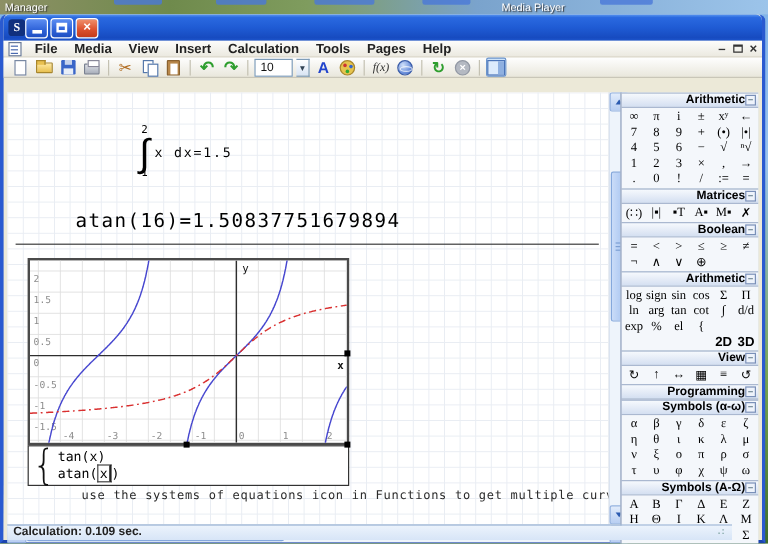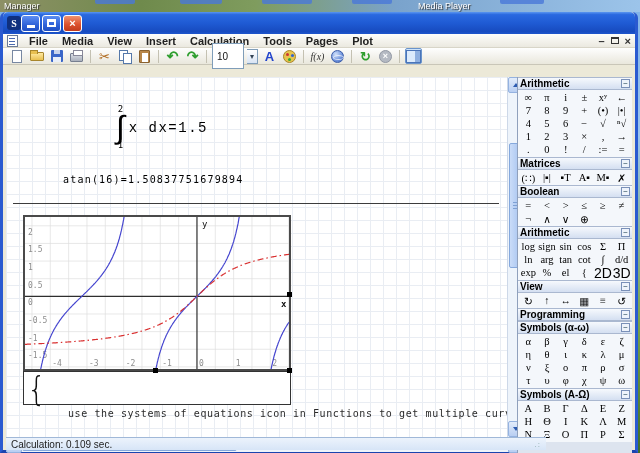--- a/index.html
+++ b/index.html
@@ -56,21 +56,21 @@
   .i-print { width:13px; height:9px; background:linear-gradient(180deg,#dcdfe6,#aab0bc); border:1px solid #777f90;
     border-radius:1px; position:relative; margin-top:3px; }
   .i-print::before { content:""; position:absolute; left:2px; top:-4px; width:8px; height:4px; background:#fff; border:1px solid #889; }
   .glyph-cut { color:#b06a1e; font-size:13px; }
   .i-copy { width:12px; height:12px; position:relative; }
   .i-copy::before,.i-copy::after { content:""; position:absolute; width:7px; height:9px; background:#fff; border:1px solid #5578aa; }
   .i-copy::before { left:0; top:0; } .i-copy::after { left:4px; top:3px; }
   .i-paste { width:11px; height:13px; background:#b8874a; border:1px solid #8a6230; border-radius:1px; position:relative; }
   .i-paste::after { content:""; position:absolute; left:2px; top:2px; width:6px; height:9px; background:#fff; }
   .glyph-undo { color:#2e9e2e; font-size:14px; font-weight:bold; }
-  .fontsize-box { width:32px; height:26px; background:#fff; border:1px solid #7f9db9; font-size:10px;
+  .fontsize-box { width:32px; height:15px; background:#fff; border:1px solid #7f9db9; font-size:10px;
     display:inline-flex; align-items:center; padding-left:4px; color:#111; }
   .fs-drop { width:11px; height:15px; display:inline-flex; align-items:center; justify-content:center;
     font-size:8px; color:#345; border:1px solid #7f9db9; border-left:none; background:linear-gradient(180deg,#fff,#d8e4f4); }
   .glyph-A { color:#2244cc; font-size:13px; font-weight:bold; }
   .i-palette { width:13px; height:13px; border-radius:50%; background:#e6c44e; border:1px solid #a8862c; position:relative; }
   .i-palette::before { content:""; position:absolute; left:2px; top:2px; width:3px; height:3px; border-radius:50%;
     background:#c33; box-shadow:5px 1px 0 #36c, 2px 5px 0 #3a3; }
   .glyph-fx { font-style:italic; font-size:10px; color:#333; font-family:"Liberation Serif",serif; }
   .i-globe { width:13px; height:13px; border-radius:50%; border:1px solid #3a5ca8;
     background:radial-gradient(circle at 35% 30%,#cfe0fa,#6e92dc 60%,#4a6ec0); position:relative; }
@@ -87,23 +87,23 @@
   .mainrow { position:absolute; left:3px; top:65px; width:632px; height:360px; display:flex; }
   .canvas { position:relative; width:501px; height:360px; background:#fff; overflow:hidden;
     background-image:linear-gradient(#e9edf3 1px, transparent 1px),linear-gradient(90deg,#e9edf3 1px, transparent 1px);
     background-size:13px 13px; }
   .mono { font-family:"DejaVu Sans Mono", monospace; }
 
   .integral-block { position:absolute; left:110px; top:28px; display:flex; align-items:center; color:#000; }
   .int-col { display:flex; flex-direction:column; align-items:center; line-height:1; }
   .int-bound { font-size:9px; }
   .int-sign { font-size:32px; font-weight:200; line-height:.85; font-family:"DejaVu Sans",sans-serif; }
-  .int-body { font-size:14px; letter-spacing:1.5px; margin-left:4px;font-family:Liberation Mono, monospace; }
-
-  .atan-line { position:absolute; left:57px; top:97px; font-size:10px; letter-spacing:1.2px; color:#000; }
+  .int-body { font-size:11px; letter-spacing:1.5px; margin-left:4px; }
+
+  .atan-line { position:absolute; left:57px; top:97px; font-size:16px; letter-spacing:1.2px; color:#000; }
   .page-line { position:absolute; left:7px; top:126px; width:486px; height:1px; background:#3c3c3c; }
 
   .plot-box { position:absolute; left:17px; top:138px; width:268px; height:156px;
     border:2px solid #4a4a4a; background:#fff; }
   .legend-box { position:absolute; left:17px; top:294px; width:268px; height:34px;
     border:1px solid #333; background:#fff; display:flex; align-items:center; padding-left:3px; }
   .legend-brace { font-size:30px; font-weight:300; transform:scaleY(1.15); font-family:"DejaVu Sans",sans-serif; color:#111; }
   .legend-lines { margin-left:2px; font-size:11px; line-height:14px; color:#000; }
   .sel-x { border:1px solid #444; padding:0 1px; border-right:2px solid #222; }
   .handle { position:absolute; width:5px; height:5px; background:#000; }
@@ -128,35 +128,35 @@
   .hscroll { position:absolute; left:3px; top:425px; width:518px; height:15px; background:#eef4fb;
     border-top:1px solid #cdd8e8; display:flex; }
   .sb-btn.h { height:15px; }
   .h-thumb { position:relative; margin:1px 0 1px 16px; width:215px; border-radius:2px;
     background:linear-gradient(180deg,#cadcf8,#a4c2f0); border:1px solid #85a8dc; }
   .h-thumb::after { content:""; position:absolute; top:4px; left:103px; height:6px; width:1px; background:#7da0d4;
     box-shadow:3px 0 0 #7da0d4, 6px 0 0 #7da0d4; }
 
   
   .sidepanel { width:115px; height:376px; position:absolute; right:3px; top:65px; background:#dde4ef;
-    border-left:1px solid #8fa0bc; font-size:10px; overflow:hidden; }
+    border-left:1px solid #8fa0bc; font-size:10px; overflow:hidden;text-align:right; }
   .sect-header { height:13px; background:linear-gradient(180deg,#f6f9fd,#d4dff1); border-top:1px solid #aab8d0;
     border-bottom:1px solid #aab8d0; display:flex; align-items:center; padding:0 2px; }
   .sect-title { font-weight:bold; font-size:10px; color:#000; flex:1; }
   .collapse-btn { width:9px; height:9px; border:1px solid #7a90b8; background:#eef3fb; display:flex;
     align-items:center; justify-content:center; font-size:8px; line-height:7px; color:#245; }
   .sect-body { display:grid; background:#f4f7fb; padding:1px 1px; }
   .pal-btn { height:13px; display:flex; align-items:center; justify-content:center;
     font-family:"Liberation Serif", serif; font-size:10.5px; color:#000; white-space:nowrap; }
-  .pal-btn.bold { font-weight:normal; font-family:"Liberation Sans",sans-serif; font-size:14px; }
-
-  
-  .statusbar { position:absolute; left:3px; bottom:0; width:540px; height:13px;
+  .pal-btn.bold { font-weight:bold; font-family:"Liberation Sans",sans-serif; font-size:11px;margin-top:12px; }
+
+  
+  .statusbar { position:absolute; left:3px; bottom:0; width:604px; height:13px;
     background:linear-gradient(180deg,#ecf3fc,#d7e5f7); border-top:1px solid #a0b8d8;
-    font-size:10px; color:#222; display:flex; align-items:center; padding:0 5px; }
+    font-size:10px; color:#222; display:flex; padding:0 5px;font-weight:bold; }
   .grip { margin-left:auto; color:#8aa; font-size:8px; letter-spacing:1px; }
 </style>
 </head>
 <body>
 
 <div class="desktop-strip">
   <div class="frag" style="left:95px;width:40px"></div>
   <div class="frag" style="left:180px;width:42px"></div>
   <div class="frag" style="left:262px;width:50px"></div>
   <div class="frag" style="left:352px;width:40px"></div>
@@ -182,21 +182,21 @@
 
   <div class="menubar">
     <span class="mdi-doc"></span>
     <span class="menu-item">File</span>
     <span class="menu-item">Media</span>
     <span class="menu-item">View</span>
     <span class="menu-item">Insert</span>
     <span class="menu-item">Calculation</span>
     <span class="menu-item">Tools</span>
     <span class="menu-item">Pages</span>
-    <span class="menu-item">Plot</span>
+    <span class="menu-item">Help</span>
     <span class="mdi-ctl">
       <span>–</span>
       <span class="mdi-restore"></span>
       <span>×</span>
     </span>
   </div>
 
   <div class="toolbar">
     <span class="ti">
         <span class="i-new"></span>
@@ -301,20 +301,24 @@
             <text x="3" y="123.61716937354987" fill="#8c8c8c" font-size="8" font-family="DejaVu Sans Mono, monospace">-1</text>
             <text x="3" y="141.2505800464037" fill="#8c8c8c" font-size="8" font-family="DejaVu Sans Mono, monospace">-1.5</text>
             <text x="176.96666666666667" y="10" fill="#111" font-size="9" font-family="DejaVu Sans Mono, monospace">y</text>
             <text x="256" y="90.35034802784222" fill="#111" font-size="9" font-family="DejaVu Sans Mono, monospace" font-weight="bold">x</text>
             <path d="M12.3 173.5L12.8 170.2L13.2 167.0L13.6 164.1L14.1 161.3L14.5 158.7L15.0 156.2L15.4 153.8L15.8 151.5L16.3 149.4L16.7 147.4L17.2 145.4L17.6 143.5L18.0 141.8L18.5 140.0L18.9 138.4L19.4 136.8L19.8 135.3L20.2 133.8L20.7 132.4L21.1 131.1L21.6 129.8L22.0 128.5L22.4 127.3L22.9 126.1L23.3 124.9L23.8 123.8L24.2 122.7L24.6 121.7L25.1 120.7L25.5 119.7L26.0 118.7L26.4 117.8L26.8 116.9L27.3 116.0L27.7 115.1L28.2 114.3L28.6 113.4L29.0 112.6L29.5 111.8L29.9 111.1L30.4 110.3L30.8 109.6L31.2 108.8L31.7 108.1L32.1 107.4L32.6 106.7L33.0 106.1L33.4 105.4L33.9 104.8L34.3 104.1L34.8 103.5L35.2 102.9L35.6 102.3L36.1 101.7L36.5 101.1L37.0 100.5L37.4 99.9L37.8 99.4L38.3 98.8L38.7 98.3L39.2 97.7L39.6 97.2L40.0 96.7L40.5 96.1L40.9 95.6L41.4 95.1L41.8 94.6L42.2 94.1L42.7 93.6L43.1 93.1L43.6 92.6L44.0 92.2L44.4 91.7L44.9 91.2L45.3 90.7L45.8 90.3L46.2 89.8L46.6 89.4L47.1 88.9L47.5 88.4L48.0 88.0L48.4 87.5L48.8 87.1L49.3 86.7L49.7 86.2L50.2 85.8L50.6 85.3L51.0 84.9L51.5 84.5L51.9 84.0L52.4 83.6L52.8 83.2L53.2 82.8L53.7 82.3L54.1 81.9L54.6 81.5L55.0 81.1L55.4 80.6L55.9 80.2L56.3 79.8L56.8 79.4L57.2 78.9L57.6 78.5L58.1 78.1L58.5 77.7L59.0 77.2L59.4 76.8L59.8 76.4L60.3 76.0L60.7 75.5L61.2 75.1L61.6 74.7L62.0 74.3L62.5 73.8L62.9 73.4L63.4 72.9L63.8 72.5L64.2 72.1L64.7 71.6L65.1 71.2L65.6 70.7L66.0 70.3L66.4 69.8L66.9 69.4L67.3 68.9L67.8 68.5L68.2 68.0L68.6 67.5L69.1 67.0L69.5 66.6L70.0 66.1L70.4 65.6L70.8 65.1L71.3 64.6L71.7 64.1L72.2 63.6L72.6 63.1L73.0 62.6L73.5 62.1L73.9 61.5L74.4 61.0L74.8 60.5L75.2 59.9L75.7 59.4L76.1 58.8L76.6 58.2L77.0 57.7L77.4 57.1L77.9 56.5L78.3 55.9L78.8 55.2L79.2 54.6L79.6 54.0L80.1 53.3L80.5 52.7L81.0 52.0L81.4 51.3L81.8 50.6L82.3 49.9L82.7 49.2L83.2 48.4L83.6 47.7L84.0 46.9L84.5 46.1L84.9 45.3L85.4 44.5L85.8 43.6L86.2 42.8L86.7 41.9L87.1 41.0L87.6 40.0L88.0 39.1L88.4 38.1L88.9 37.1L89.3 36.0L89.8 34.9L90.2 33.8L90.6 32.7L91.1 31.5L91.5 30.3L92.0 29.0L92.4 27.7L92.8 26.4L93.3 25.0L93.7 23.5L94.2 22.0L94.6 20.4L95.0 18.8L95.5 17.1L95.9 15.3L96.4 13.4L96.8 11.5L97.2 9.4L97.7 7.3L98.1 5.1L98.6 2.7L99.0 0.2L99.4 -2.4L99.9 -5.2L100.3 -8.1L100.8 -11.3L101.2 -14.6M127.6 172.8L128.0 169.5L128.5 166.4L128.9 163.5L129.4 160.8L129.8 158.2L130.2 155.7L130.7 153.3L131.1 151.1L131.6 149.0L132.0 147.0L132.4 145.0L132.9 143.2L133.3 141.4L133.8 139.7L134.2 138.1L134.6 136.5L135.1 135.0L135.5 133.6L136.0 132.2L136.4 130.8L136.8 129.5L137.3 128.3L137.7 127.0L138.2 125.9L138.6 124.7L139.0 123.6L139.5 122.5L139.9 121.5L140.4 120.5L140.8 119.5L141.2 118.5L141.7 117.6L142.1 116.7L142.6 115.8L143.0 114.9L143.4 114.1L143.9 113.3L144.3 112.5L144.8 111.7L145.2 110.9L145.6 110.2L146.1 109.4L146.5 108.7L147.0 108.0L147.4 107.3L147.8 106.6L148.3 105.9L148.7 105.3L149.2 104.6L149.6 104.0L150.0 103.4L150.5 102.8L150.9 102.2L151.4 101.6L151.8 101.0L152.2 100.4L152.7 99.8L153.1 99.3L153.6 98.7L154.0 98.2L154.4 97.6L154.9 97.1L155.3 96.6L155.8 96.0L156.2 95.5L156.6 95.0L157.1 94.5L157.5 94.0L158.0 93.5L158.4 93.0L158.8 92.5L159.3 92.1L159.7 91.6L160.2 91.1L160.6 90.6L161.0 90.2L161.5 89.7L161.9 89.3L162.4 88.8L162.8 88.4L163.2 87.9L163.7 87.5L164.1 87.0L164.6 86.6L165.0 86.1L165.4 85.7L165.9 85.3L166.3 84.8L166.8 84.4L167.2 84.0L167.6 83.5L168.1 83.1L168.5 82.7L169.0 82.2L169.4 81.8L169.8 81.4L170.3 81.0L170.7 80.5L171.2 80.1L171.6 79.7L172.0 79.3L172.5 78.9L172.9 78.4L173.4 78.0L173.8 77.6L174.2 77.2L174.7 76.7L175.1 76.3L175.6 75.9L176.0 75.5L176.4 75.0L176.9 74.6L177.3 74.2L177.8 73.7L178.2 73.3L178.6 72.9L179.1 72.4L179.5 72.0L180.0 71.5L180.4 71.1L180.8 70.6L181.3 70.2L181.7 69.7L182.2 69.3L182.6 68.8L183.0 68.4L183.5 67.9L183.9 67.4L184.4 67.0L184.8 66.5L185.2 66.0L185.7 65.5L186.1 65.0L186.6 64.5L187.0 64.0L187.4 63.5L187.9 63.0L188.3 62.5L188.8 62.0L189.2 61.4L189.6 60.9L190.1 60.4L190.5 59.8L191.0 59.3L191.4 58.7L191.8 58.1L192.3 57.5L192.7 56.9L193.2 56.3L193.6 55.7L194.0 55.1L194.5 54.5L194.9 53.9L195.4 53.2L195.8 52.5L196.2 51.9L196.7 51.2L197.1 50.5L197.6 49.8L198.0 49.0L198.4 48.3L198.9 47.5L199.3 46.8L199.8 46.0L200.2 45.2L200.6 44.3L201.1 43.5L201.5 42.6L202.0 41.7L202.4 40.8L202.8 39.8L203.3 38.9L203.7 37.9L204.2 36.9L204.6 35.8L205.0 34.7L205.5 33.6L205.9 32.5L206.4 31.3L206.8 30.0L207.2 28.8L207.7 27.4L208.1 26.1L208.6 24.7L209.0 23.2L209.4 21.7L209.9 20.1L210.3 18.4L210.8 16.7L211.2 14.9L211.6 13.0L212.1 11.1L212.5 9.0L213.0 6.9L213.4 4.6L213.8 2.2L214.3 -0.3L214.7 -3.0L215.2 -5.8L215.6 -8.7L216.0 -11.9L216.5 -15.3M242.9 172.1L243.3 168.9L243.8 165.8L244.2 162.9L244.6 160.2L245.1 157.6L245.5 155.2L246.0 152.9L246.4 150.7L246.8 148.6L247.3 146.6L247.7 144.6L248.2 142.8L248.6 141.1L249.0 139.4L249.5 137.8L249.9 136.2L250.4 134.7L250.8 133.3L251.2 131.9L251.7 130.5L252.1 129.3L252.6 128.0L253.0 126.8L253.4 125.6L253.9 124.5L254.3 123.4L254.8 122.3L255.2 121.3L255.6 120.3L256.1 119.3L256.5 118.3L257.0 117.4L257.4 116.5L257.8 115.6L258.3 114.8L258.7 113.9L259.2 113.1L259.6 112.3L260.0 111.5L260.5 110.8L260.9 110.0L261.4 109.3L261.8 108.6L262.2 107.8L262.7 107.2L263.1 106.5L263.6 105.8L264.0 105.2" fill="none" stroke="#4646cf" stroke-width="1.2"></path>
             <path d="M0.0 127.3L0.4 127.3L0.9 127.3L1.3 127.3L1.8 127.3L2.2 127.2L2.6 127.2L3.1 127.2L3.5 127.2L4.0 127.2L4.4 127.2L4.8 127.1L5.3 127.1L5.7 127.1L6.2 127.1L6.6 127.1L7.0 127.0L7.5 127.0L7.9 127.0L8.4 127.0L8.8 127.0L9.2 126.9L9.7 126.9L10.1 126.9L10.6 126.9L11.0 126.8L11.4 126.8L11.9 126.8L12.3 126.8L12.8 126.8L13.2 126.7L13.6 126.7L14.1 126.7L14.5 126.7L15.0 126.7L15.4 126.6L15.8 126.6L16.3 126.6L16.7 126.6L17.2 126.5L17.6 126.5L18.0 126.5L18.5 126.5L18.9 126.5L19.4 126.4L19.8 126.4L20.2 126.4L20.7 126.4L21.1 126.3L21.6 126.3L22.0 126.3L22.4 126.3L22.9 126.2L23.3 126.2L23.8 126.2L24.2 126.2L24.6 126.1L25.1 126.1L25.5 126.1L26.0 126.1L26.4 126.0L26.8 126.0L27.3 126.0L27.7 126.0L28.2 125.9L28.6 125.9L29.0 125.9L29.5 125.9L29.9 125.8L30.4 125.8L30.8 125.8L31.2 125.8L31.7 125.7L32.1 125.7L32.6 125.7L33.0 125.6L33.4 125.6L33.9 125.6L34.3 125.6L34.8 125.5L35.2 125.5L35.6 125.5L36.1 125.5L36.5 125.4L37.0 125.4L37.4 125.4L37.8 125.3L38.3 125.3L38.7 125.3L39.2 125.2L39.6 125.2L40.0 125.2L40.5 125.2L40.9 125.1L41.4 125.1L41.8 125.1L42.2 125.0L42.7 125.0L43.1 125.0L43.6 124.9L44.0 124.9L44.4 124.9L44.9 124.8L45.3 124.8L45.8 124.8L46.2 124.7L46.6 124.7L47.1 124.7L47.5 124.6L48.0 124.6L48.4 124.6L48.8 124.5L49.3 124.5L49.7 124.5L50.2 124.4L50.6 124.4L51.0 124.4L51.5 124.3L51.9 124.3L52.4 124.3L52.8 124.2L53.2 124.2L53.7 124.1L54.1 124.1L54.6 124.1L55.0 124.0L55.4 124.0L55.9 124.0L56.3 123.9L56.8 123.9L57.2 123.8L57.6 123.8L58.1 123.8L58.5 123.7L59.0 123.7L59.4 123.6L59.8 123.6L60.3 123.6L60.7 123.5L61.2 123.5L61.6 123.4L62.0 123.4L62.5 123.4L62.9 123.3L63.4 123.3L63.8 123.2L64.2 123.2L64.7 123.1L65.1 123.1L65.6 123.0L66.0 123.0L66.4 123.0L66.9 122.9L67.3 122.9L67.8 122.8L68.2 122.8L68.6 122.7L69.1 122.7L69.5 122.6L70.0 122.6L70.4 122.5L70.8 122.5L71.3 122.4L71.7 122.4L72.2 122.3L72.6 122.3L73.0 122.2L73.5 122.2L73.9 122.1L74.4 122.1L74.8 122.0L75.2 122.0L75.7 121.9L76.1 121.9L76.6 121.8L77.0 121.8L77.4 121.7L77.9 121.6L78.3 121.6L78.8 121.5L79.2 121.5L79.6 121.4L80.1 121.4L80.5 121.3L81.0 121.2L81.4 121.2L81.8 121.1L82.3 121.1L82.7 121.0L83.2 120.9L83.6 120.9L84.0 120.8L84.5 120.8L84.9 120.7L85.4 120.6L85.8 120.6L86.2 120.5L86.7 120.4L87.1 120.4L87.6 120.3L88.0 120.2L88.4 120.2L88.9 120.1L89.3 120.0L89.8 120.0L90.2 119.9L90.6 119.8L91.1 119.7L91.5 119.7L92.0 119.6L92.4 119.5L92.8 119.4L93.3 119.4L93.7 119.3L94.2 119.2L94.6 119.1L95.0 119.1L95.5 119.0L95.9 118.9L96.4 118.8L96.8 118.7L97.2 118.7L97.7 118.6L98.1 118.5L98.6 118.4L99.0 118.3L99.4 118.2L99.9 118.2L100.3 118.1L100.8 118.0L101.2 117.9L101.6 117.8L102.1 117.7L102.5 117.6L103.0 117.5L103.4 117.4L103.8 117.3L104.3 117.2L104.7 117.1L105.2 117.0L105.6 116.9L106.0 116.8L106.5 116.7L106.9 116.6L107.4 116.5L107.8 116.4L108.2 116.3L108.7 116.2L109.1 116.1L109.6 116.0L110.0 115.9L110.4 115.8L110.9 115.7L111.3 115.6L111.8 115.5L112.2 115.3L112.6 115.2L113.1 115.1L113.5 115.0L114.0 114.9L114.4 114.7L114.8 114.6L115.3 114.5L115.7 114.4L116.2 114.2L116.6 114.1L117.0 114.0L117.5 113.9L117.9 113.7L118.4 113.6L118.8 113.5L119.2 113.3L119.7 113.2L120.1 113.0L120.6 112.9L121.0 112.8L121.4 112.6L121.9 112.5L122.3 112.3L122.8 112.2L123.2 112.0L123.6 111.9L124.1 111.7L124.5 111.5L125.0 111.4L125.4 111.2L125.8 111.1L126.3 110.9L126.7 110.7L127.2 110.6L127.6 110.4L128.0 110.2L128.5 110.0L128.9 109.9L129.4 109.7L129.8 109.5L130.2 109.3L130.7 109.1L131.1 108.9L131.6 108.8L132.0 108.6L132.4 108.4L132.9 108.2L133.3 108.0L133.8 107.8L134.2 107.6L134.6 107.4L135.1 107.2L135.5 106.9L136.0 106.7L136.4 106.5L136.8 106.3L137.3 106.1L137.7 105.8L138.2 105.6L138.6 105.4L139.0 105.2L139.5 104.9L139.9 104.7L140.4 104.4L140.8 104.2L141.2 103.9L141.7 103.7L142.1 103.4L142.6 103.2L143.0 102.9L143.4 102.7L143.9 102.4L144.3 102.1L144.8 101.9L145.2 101.6L145.6 101.3L146.1 101.0L146.5 100.7L147.0 100.5L147.4 100.2L147.8 99.9L148.3 99.6L148.7 99.3L149.2 99.0L149.6 98.7L150.0 98.4L150.5 98.0L150.9 97.7L151.4 97.4L151.8 97.1L152.2 96.8L152.7 96.4L153.1 96.1L153.6 95.8L154.0 95.4L154.4 95.1L154.9 94.7L155.3 94.4L155.8 94.0L156.2 93.7L156.6 93.3L157.1 93.0L157.5 92.6L158.0 92.2L158.4 91.8L158.8 91.5L159.3 91.1L159.7 90.7L160.2 90.3L160.6 90.0L161.0 89.6L161.5 89.2L161.9 88.8L162.4 88.4L162.8 88.0L163.2 87.6L163.7 87.2L164.1 86.8L164.6 86.4L165.0 86.0L165.4 85.6L165.9 85.2L166.3 84.7L166.8 84.3L167.2 83.9L167.6 83.5L168.1 83.1L168.5 82.7L169.0 82.2L169.4 81.8L169.8 81.4L170.3 81.0L170.7 80.5L171.2 80.1L171.6 79.7L172.0 79.3L172.5 78.9L172.9 78.4L173.4 78.0L173.8 77.6L174.2 77.2L174.7 76.7L175.1 76.3L175.6 75.9L176.0 75.5L176.4 75.1L176.9 74.7L177.3 74.2L177.8 73.8L178.2 73.4L178.6 73.0L179.1 72.6L179.5 72.2L180.0 71.8L180.4 71.4L180.8 71.0L181.3 70.6L181.7 70.2L182.2 69.8L182.6 69.4L183.0 69.0L183.5 68.6L183.9 68.2L184.4 67.9L184.8 67.5L185.2 67.1L185.7 66.7L186.1 66.4L186.6 66.0L187.0 65.6L187.4 65.3L187.9 64.9L188.3 64.6L188.8 64.2L189.2 63.9L189.6 63.5L190.1 63.2L190.5 62.8L191.0 62.5L191.4 62.2L191.8 61.8L192.3 61.5L192.7 61.2L193.2 60.9L193.6 60.6L194.0 60.2L194.5 59.9L194.9 59.6L195.4 59.3L195.8 59.0L196.2 58.7L196.7 58.4L197.1 58.1L197.6 57.9L198.0 57.6L198.4 57.3L198.9 57.0L199.3 56.7L199.8 56.5L200.2 56.2L200.6 55.9L201.1 55.7L201.5 55.4L202.0 55.2L202.4 54.9L202.8 54.7L203.3 54.4L203.7 54.2L204.2 53.9L204.6 53.7L205.0 53.5L205.5 53.2L205.9 53.0L206.4 52.8L206.8 52.6L207.2 52.3L207.7 52.1L208.1 51.9L208.6 51.7L209.0 51.5L209.4 51.3L209.9 51.1L210.3 50.9L210.8 50.7L211.2 50.5L211.6 50.3L212.1 50.1L212.5 49.9L213.0 49.7L213.4 49.5L213.8 49.3L214.3 49.1L214.7 49.0L215.2 48.8L215.6 48.6L216.0 48.4L216.5 48.3L216.9 48.1L217.4 47.9L217.8 47.7L218.2 47.6L218.7 47.4L219.1 47.3L219.6 47.1L220.0 46.9L220.4 46.8L220.9 46.6L221.3 46.5L221.8 46.3L222.2 46.2L222.6 46.0L223.1 45.9L223.5 45.8L224.0 45.6L224.4 45.5L224.8 45.3L225.3 45.2L225.7 45.1L226.2 44.9L226.6 44.8L227.0 44.7L227.5 44.5L227.9 44.4L228.4 44.3L228.8 44.2L229.2 44.0L229.7 43.9L230.1 43.8L230.6 43.7L231.0 43.6L231.4 43.4L231.9 43.3L232.3 43.2L232.8 43.1L233.2 43.0L233.6 42.9L234.1 42.8L234.5 42.7L235.0 42.5L235.4 42.4L235.8 42.3L236.3 42.2L236.7 42.1L237.2 42.0L237.6 41.9L238.0 41.8L238.5 41.7L238.9 41.6L239.4 41.5L239.8 41.4L240.2 41.3L240.7 41.2L241.1 41.1L241.6 41.1L242.0 41.0L242.4 40.9L242.9 40.8L243.3 40.7L243.8 40.6L244.2 40.5L244.6 40.4L245.1 40.3L245.5 40.3L246.0 40.2L246.4 40.1L246.8 40.0L247.3 39.9L247.7 39.9L248.2 39.8L248.6 39.7L249.0 39.6L249.5 39.5L249.9 39.5L250.4 39.4L250.8 39.3L251.2 39.2L251.7 39.2L252.1 39.1L252.6 39.0L253.0 38.9L253.4 38.9L253.9 38.8L254.3 38.7L254.8 38.7L255.2 38.6L255.6 38.5L256.1 38.5L256.5 38.4L257.0 38.3L257.4 38.3L257.8 38.2L258.3 38.1L258.7 38.1L259.2 38.0L259.6 37.9L260.0 37.9L260.5 37.8L260.9 37.7L261.4 37.7L261.8 37.6L262.2 37.6L262.7 37.5L263.1 37.4L263.6 37.4L264.0 37.3" fill="none" stroke="#d93030" stroke-width="1.2" stroke-dasharray="6 3 1.5 3"></path>
           </svg></div>
 
       <div class="legend-box">
         <span class="legend-brace">{</span>
+        <div class="legend-lines mono">
+          <div>tan(x)</div>
+          <div><span>atan(</span><span class="sel-x">x</span><span>)</span></div>
+        </div>
       </div>
 
       <div class="handle" style="left:281px;top:215px"></div>
       <div class="handle" style="left:147px;top:291px"></div>
       <div class="handle" style="left:281px;top:291px"></div>
 
       <div class="hint-text mono">use the systems of equations icon in Functions to get multiple curves on a plot</div>
     </div>
 
     <div class="vscroll">

